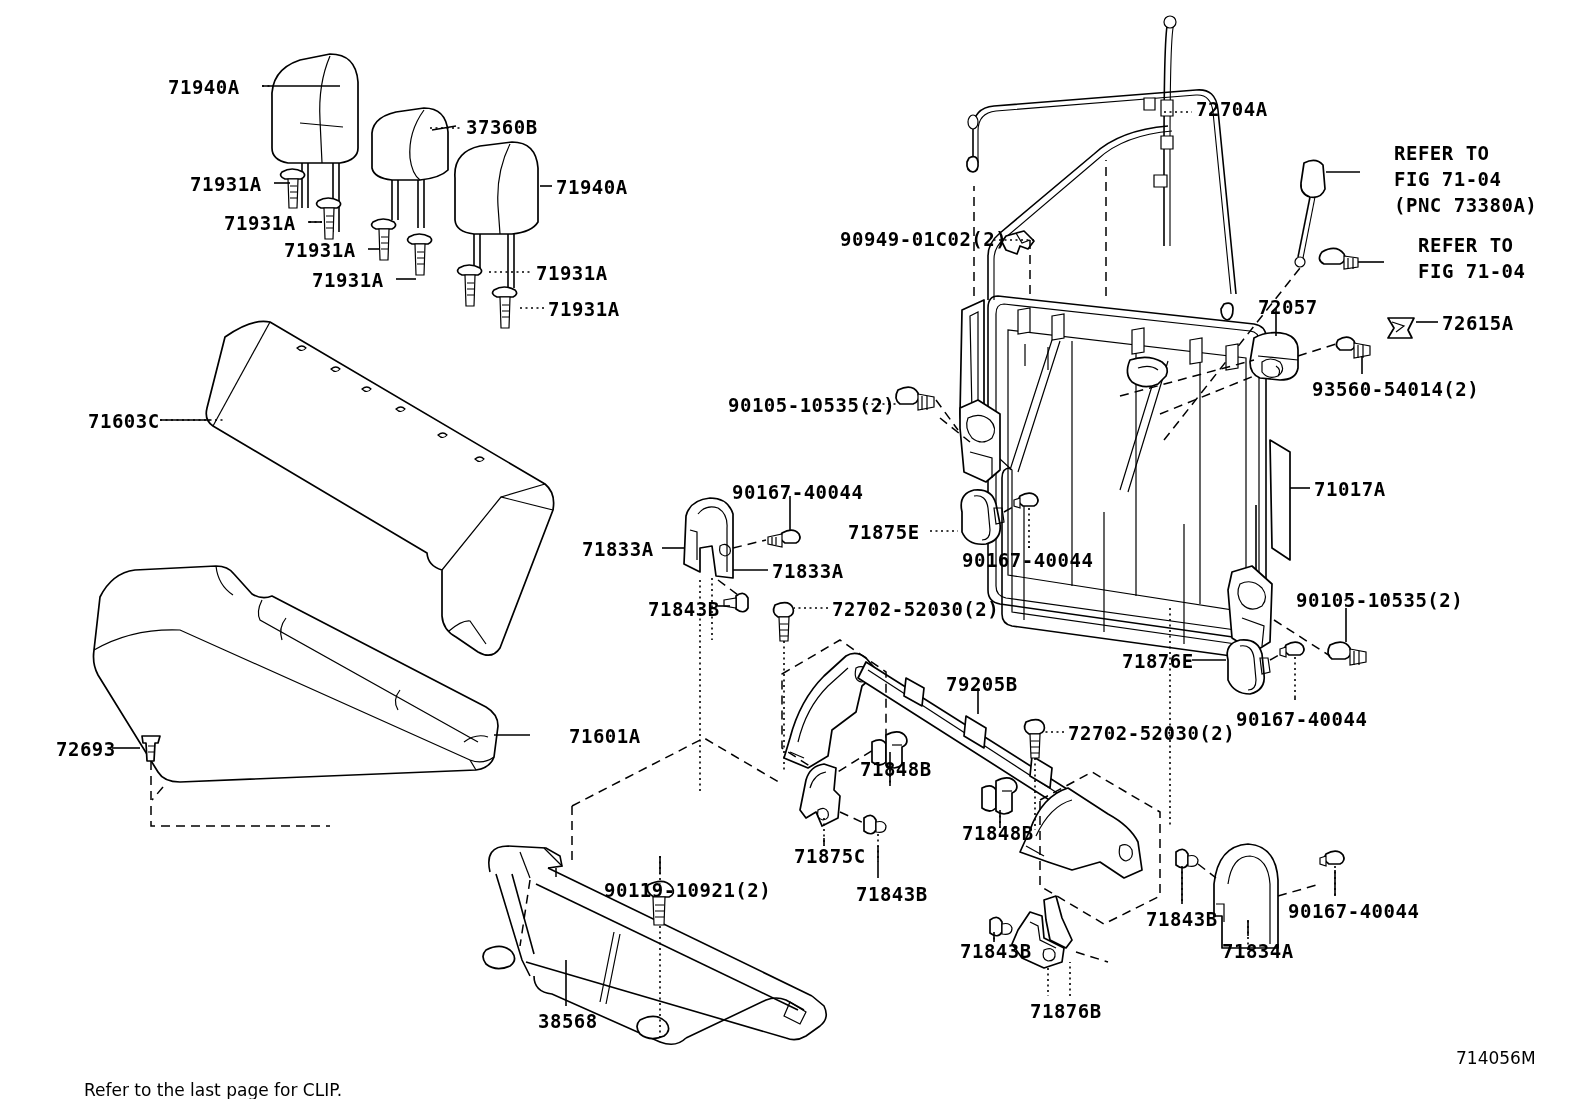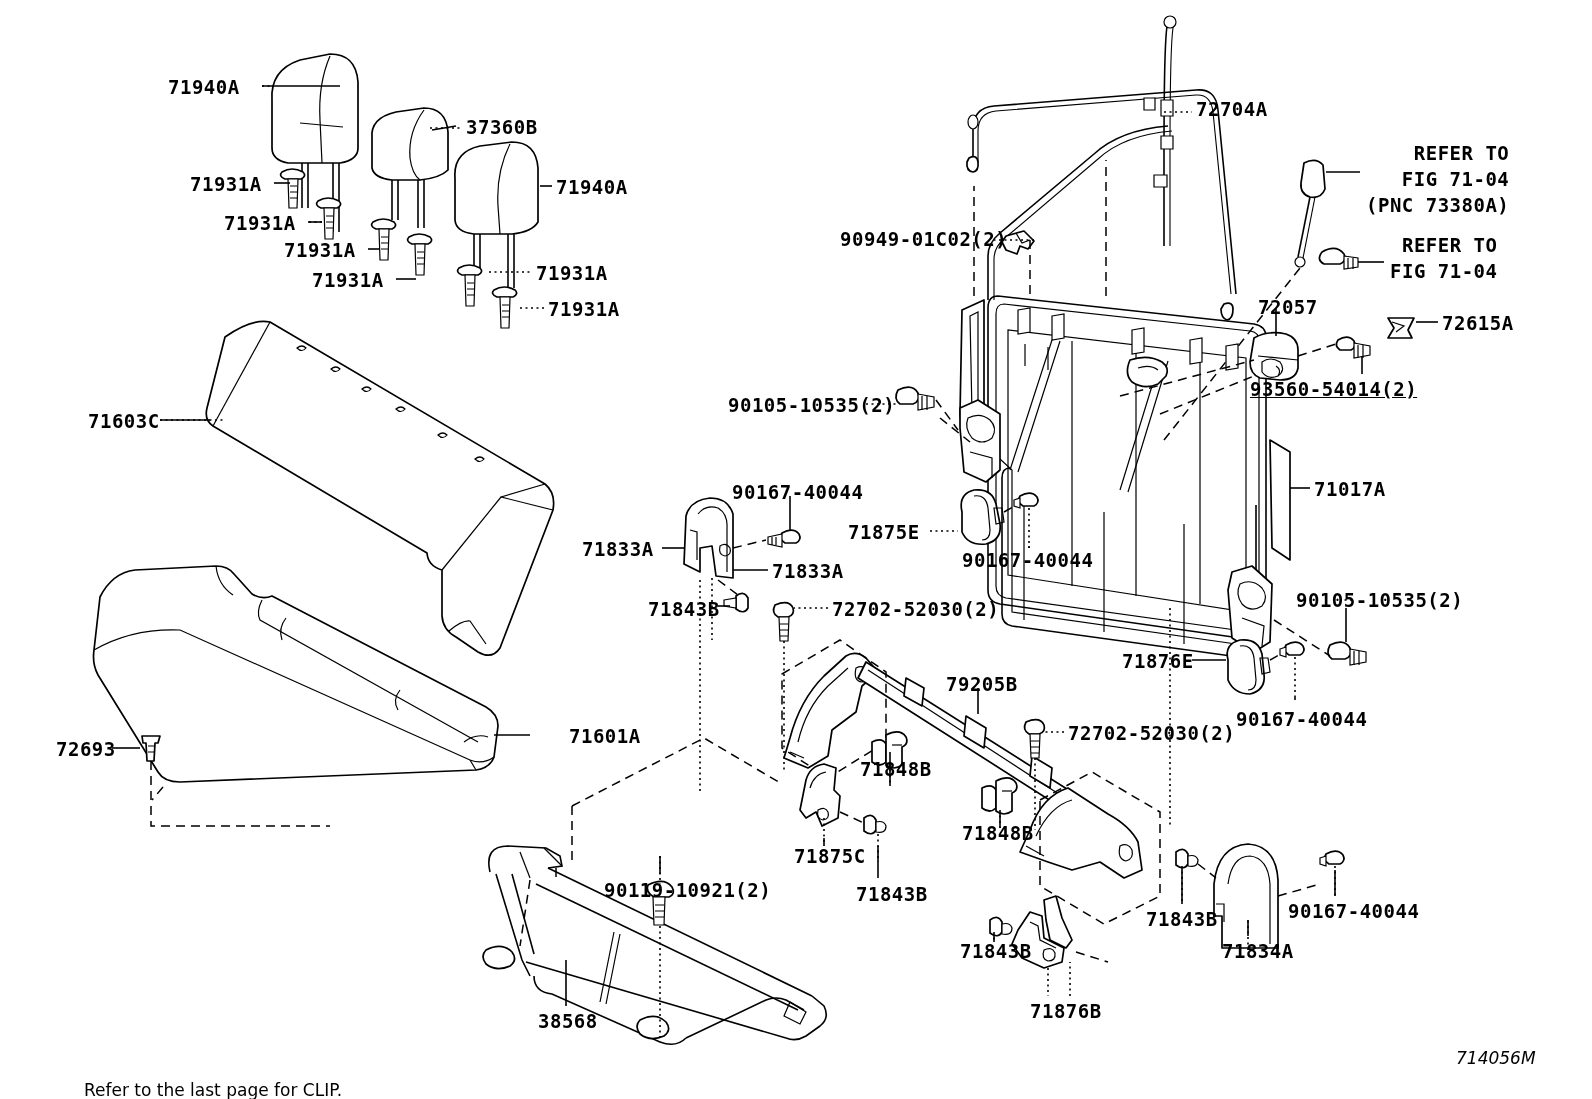--- a/index.html
+++ b/index.html
@@ -1,27 +1,27 @@
 <!DOCTYPE html>
 <html><head>
 <meta charset="utf-8">
 <style>
   html,body{margin:0;padding:0;background:#fff;}
   body{width:1592px;height:1099px;position:relative;overflow:hidden;
        font-family:"DejaVu Sans Mono","Liberation Mono",monospace;color:#000;}
-  #stage{position:absolute;inset:0;width:1592px;height:1099px;text-align:right;}
+  #stage{position:absolute;inset:0;width:1592px;height:1099px;}
   svg.art{position:absolute;left:0;top:0;width:1592px;height:1099px;overflow:visible;}
   .lbl{position:absolute;font-family:"DejaVu Sans Mono","Liberation Mono",monospace;
        font-size:19px;font-weight:700;letter-spacing:.5px;white-space:pre;color:#000;
        line-height:23px;}
-  .lbl.multi{line-height:26px;}
+  .lbl.multi{line-height:26px;margin-left:28px;}
   .footnote{position:absolute;font-family:"DejaVu Sans","Liberation Sans",sans-serif;
        font-size:17px;font-weight:400;color:#000;white-space:pre;}
   .figcode{position:absolute;font-family:"DejaVu Sans","Liberation Sans",sans-serif;
-       font-size:17px;font-weight:400;color:#000;white-space:pre;font-style:italic;}
+       font-size:17px;font-weight:400;color:#000;white-space:pre;}
   .ln{stroke:#000;fill:none;}
   .solid{stroke-width:1.6;}
   .dot{stroke-width:1.6;stroke-dasharray:2 3.5;}
   .dash{stroke-width:1.5;stroke-dasharray:9 6;}
   .part{fill:#fff;stroke:#000;stroke-width:1.7;stroke-linejoin:round;stroke-linecap:round;}
   .thin{fill:none;stroke:#000;stroke-width:1.2;}
   .thinf{fill:#fff;stroke:#000;stroke-width:1.2;}
   .nofill{fill:none;stroke:#000;stroke-width:1.6;}
 </style>
 </head>
@@ -437,21 +437,21 @@
 
   <div class="lbl" style="left:1196px;top:98px;">72704A</div>
   <div class="lbl" style="left:840px;top:228px;">90949-01C02(2)</div>
   <div class="lbl multi" style="left:1366px;top:140px;">REFER TO
 FIG 71-04
 (PNC 73380A)</div>
   <div class="lbl multi" style="left:1390px;top:232px;">REFER TO
 FIG 71-04</div>
   <div class="lbl" style="left:1258px;top:296px;">72057</div>
   <div class="lbl" style="left:1442px;top:312px;">72615A</div>
-  <div class="lbl" style="left:1250px;top:378px;text-decoration:underline;">93560-54014(2)</div>
+  <div class="lbl" style="left:1312px;top:378px;">93560-54014(2)</div>
   <div class="lbl" style="left:1314px;top:478px;">71017A</div>
   <div class="lbl" style="left:728px;top:394px;">90105-10535(2)</div>
   <div class="lbl" style="left:1296px;top:589px;">90105-10535(2)</div>
 
   <div class="lbl" style="left:732px;top:481px;">90167-40044</div>
   <div class="lbl" style="left:582px;top:538px;">71833A</div>
   <div class="lbl" style="left:772px;top:560px;">71833A</div>
   <div class="lbl" style="left:648px;top:598px;">71843B</div>
   <div class="lbl" style="left:848px;top:521px;">71875E</div>
   <div class="lbl" style="left:962px;top:549px;">90167-40044</div>

